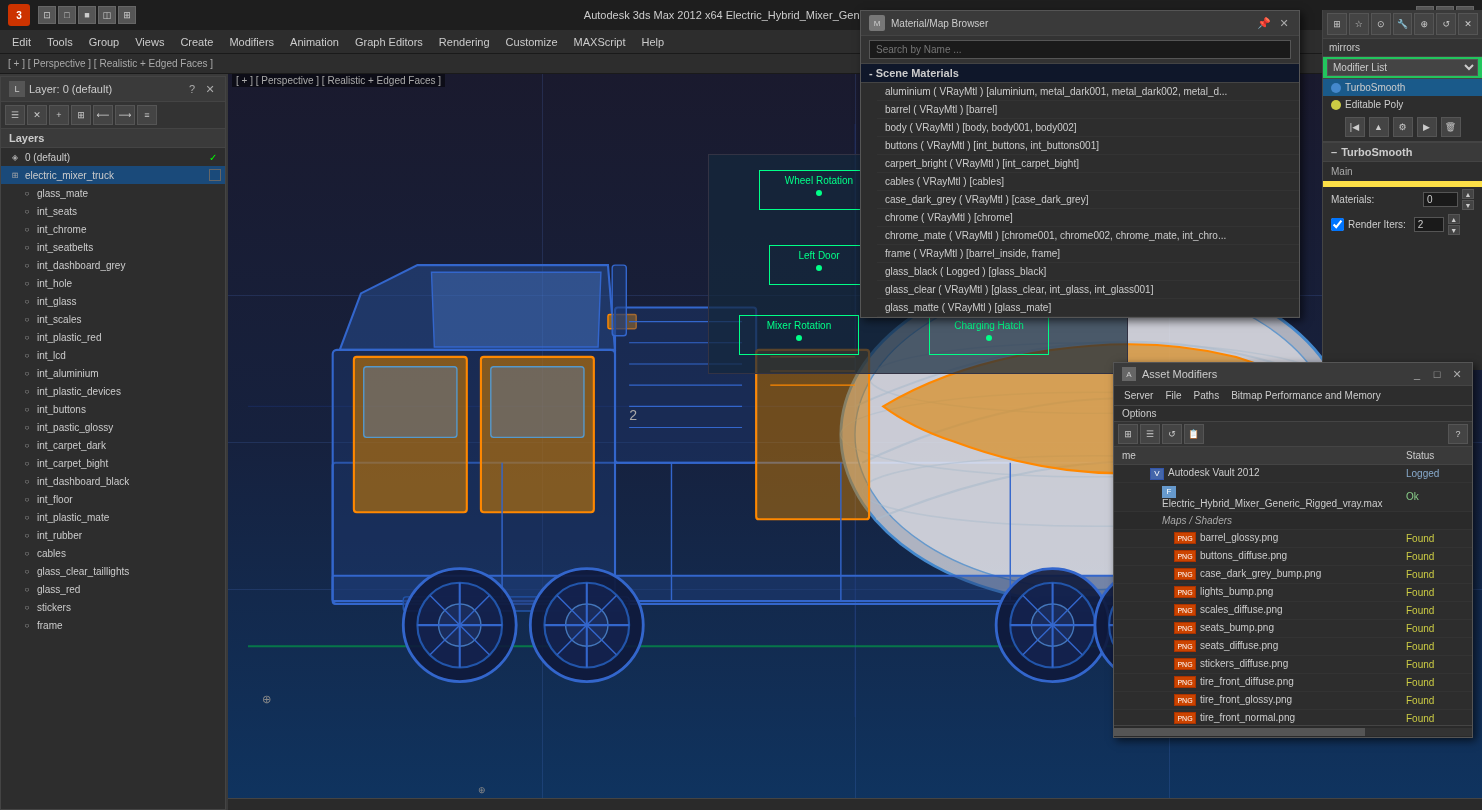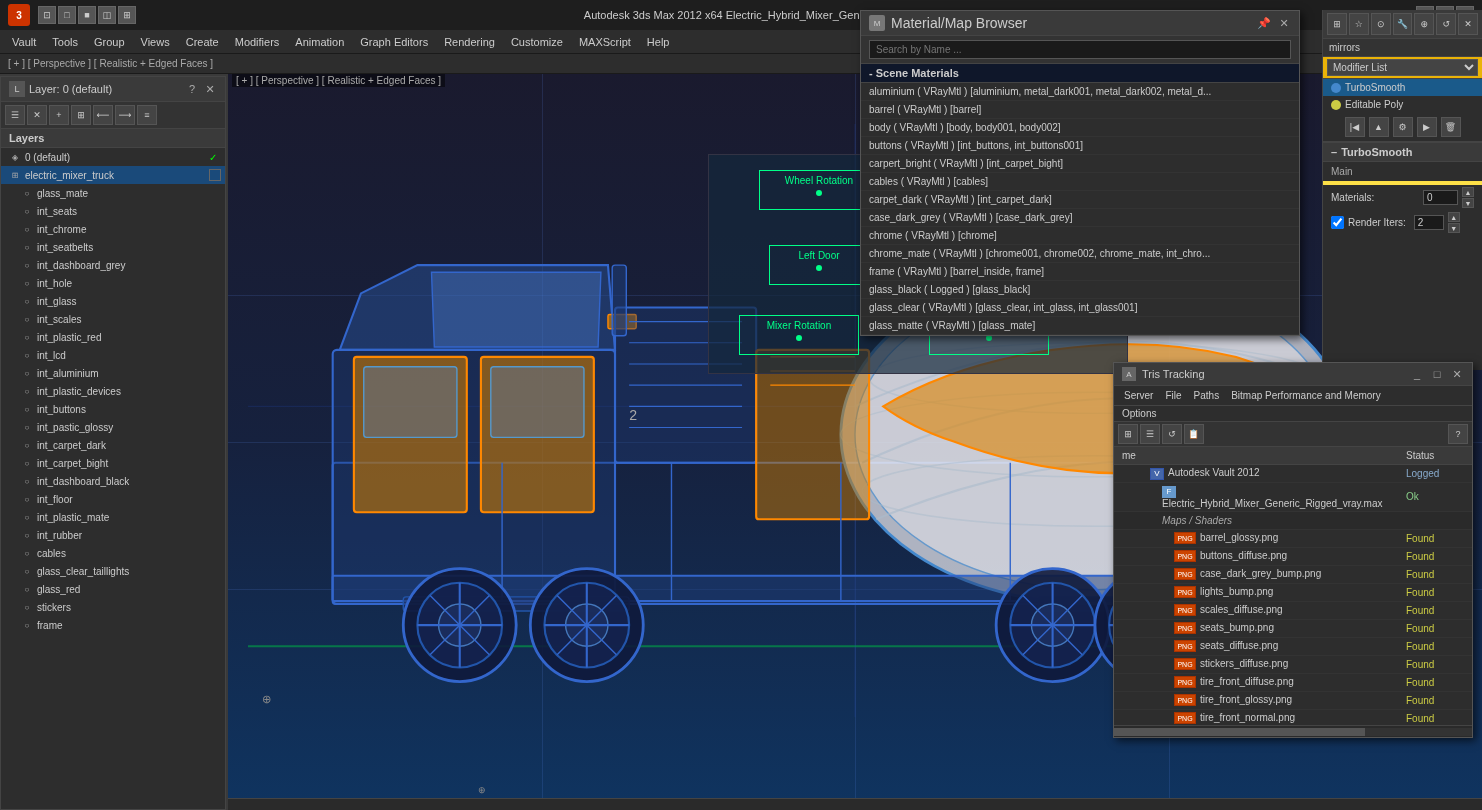--- a/index.html
+++ b/index.html
@@ -281,21 +281,21 @@
       border-bottom: 1px solid #444;
     }
     #material-browser-header .dialog-icon {
       width: 16px; height: 16px;
       background: #777;
       border-radius: 2px;
       display: flex; align-items: center; justify-content: center;
       font-size: 8px;
     }
     #material-browser-header .dialog-title {
-      flex: 1; color: #ccc; font-size: 14px;
+      flex: 1; color: #ccc; font-size: 10px;
     }
     #material-browser-header .dialog-btn {
       width: 14px; height: 14px;
       background: transparent;
       border: none;
       color: #aaa;
       cursor: pointer;
       font-size: 11px;
     }
     #material-search {
@@ -316,20 +316,21 @@
       padding: 3px 8px;
       font-size: 11px;
       color: #ccc;
       border-bottom: 1px solid #444;
       font-weight: bold;
     }
     #material-list {
       max-height: 300px;
       overflow-y: auto;
       background: #2d2d2d;
+      margin-left: 16px;
     }
     #material-list::-webkit-scrollbar { width: 8px; }
     #material-list::-webkit-scrollbar-track { background: #2a2a2a; }
     #material-list::-webkit-scrollbar-thumb { background: #555; }
     .material-item {
       padding: 3px 8px;
       font-size: 10px;
       color: #ccc;
       cursor: pointer;
       border-bottom: 1px solid #333;
@@ -355,21 +356,21 @@
     }
     #right-panel-toolbar button {
       width: 22px; height: 22px;
       background: #444;
       border: 1px solid #555;
       color: #ccc;
       font-size: 9px;
       cursor: pointer;
     }
     #modifier-list-header {
-      background: #eab308;
+      background: #22c55e;
       padding: 2px 4px;
       display: flex;
       align-items: center;
       border-bottom: 1px solid #444;
     }
     #modifier-list-header select {
       background: #444;
       border: 1px solid #555;
       color: #ccc;
       font-size: 9px;
@@ -611,21 +612,21 @@
   </div>
   <div class="title-text">Autodesk 3ds Max  2012 x64    Electric_Hybrid_Mixer_Generic_Rigged_vray.max</div>
   <div class="window-controls-right">
     <button>_</button>
     <button>□</button>
     <button>✕</button>
   </div>
 </div>
 
 <div id="menu-bar">
-<div class="menu-item">Vault</div>
+<div class="menu-item">Edit</div>
     <div class="menu-item">Tools</div>
     <div class="menu-item">Group</div>
     <div class="menu-item">Views</div>
     <div class="menu-item">Create</div>
     <div class="menu-item">Modifiers</div>
     <div class="menu-item">Animation</div>
     <div class="menu-item">Graph Editors</div>
     <div class="menu-item">Rendering</div>
     <div class="menu-item">Customize</div>
     <div class="menu-item">MAXScript</div>
@@ -968,21 +969,20 @@
     <input type="text" placeholder="Search by Name ..." style="">
   </div>
   <div id="scene-materials-header">- Scene Materials</div>
   <div id="material-list">
   <div class="material-item">aluminium ( VRayMtl ) [aluminium, metal_dark001, metal_dark002, metal_d...</div>
       <div class="material-item">barrel ( VRayMtl ) [barrel]</div>
       <div class="material-item">body ( VRayMtl ) [body, body001, body002]</div>
       <div class="material-item">buttons ( VRayMtl ) [int_buttons, int_buttons001]</div>
       <div class="material-item">carpert_bright ( VRayMtl ) [int_carpet_bight]</div>
       <div class="material-item">cables ( VRayMtl ) [cables]</div>
-      <div class="material-item">carpet_dark ( VRayMtl ) [int_carpet_dark]</div>
       <div class="material-item">case_dark_grey ( VRayMtl ) [case_dark_grey]</div>
       <div class="material-item">chrome ( VRayMtl ) [chrome]</div>
       <div class="material-item">chrome_mate ( VRayMtl ) [chrome001, chrome002, chrome_mate, int_chro...</div>
       <div class="material-item">frame ( VRayMtl ) [barrel_inside, frame]</div>
       <div class="material-item">glass_black ( Logged ) [glass_black]</div>
       <div class="material-item">glass_clear ( VRayMtl ) [glass_clear, int_glass, int_glass001]</div>
       <div class="material-item">glass_matte ( VRayMtl ) [glass_mate]</div>
     </div>
 </div>
 
@@ -1019,21 +1019,21 @@
     <button style="width:20px;height:20px;background:#444;border:1px solid #555;color:#ccc;font-size:9px;">▲</button>
     <button style="width:20px;height:20px;background:#444;border:1px solid #555;color:#ccc;font-size:9px;">⚙</button>
     <button style="width:20px;height:20px;background:#444;border:1px solid #555;color:#ccc;font-size:9px;">▶</button>
     <button style="width:20px;height:20px;background:#444;border:1px solid #555;color:#ccc;font-size:9px;">🗑</button>
   </div>
   <div id="turbosmooth-panel">
     <div id="turbosmooth-header">
       <span>–</span>
       <span>TurboSmooth</span>
     </div>
-    <div style="padding:4px 8px;font-size:10px;color:#aaa;border-bottom:4px solid #fde047;">
+    <div style="padding:4px 8px;font-size:10px;color:#aaa;border-bottom:6px solid #fde047;">
       <span>Main</span>
     </div>
     <div class="ts-field-row">
       <label>Materials:</label>
       <input type="text" style="width: 35px; background: rgb(26, 26, 26); border: 1px solid rgb(85, 85, 85); color: rgb(204, 204, 204); padding: 1px 3px; font-size: 10px;" value="0">
       <div style="display:flex;flex-direction:column;gap:1px;">
         <button class="spinner-btn" style="width:12px;height:10px;background:#444;border:1px solid #555;color:#ccc;font-size:7px;">▲</button>
         <button class="spinner-btn" style="width:12px;height:10px;background:#444;border:1px solid #555;color:#ccc;font-size:7px;">▼</button>
       </div>
     </div>
@@ -1045,21 +1045,21 @@
         <button class="spinner-btn" style="width:12px;height:10px;background:#444;border:1px solid #555;color:#ccc;font-size:7px;">▲</button>
         <button class="spinner-btn" style="width:12px;height:10px;background:#444;border:1px solid #555;color:#ccc;font-size:7px;">▼</button>
       </div>
     </div>
   </div>
 </div>
 
 <div id="asset-tracking">
   <div id="asset-tracking-header">
     <div class="dialog-icon">A</div>
-    <span class="dialog-title">Tris Tracking</span>
+    <span class="dialog-title">Asset Modifiers</span>
     <button class="dialog-btn">_</button>
     <button class="dialog-btn">□</button>
     <button class="dialog-btn">✕</button>
   </div>
   <div id="asset-menu-bar">
   <div class="menu-item">Server</div>
       <div class="menu-item">File</div>
       <div class="menu-item">Paths</div>
       <div class="menu-item">Bitmap Performance and Memory</div>
     </div>

